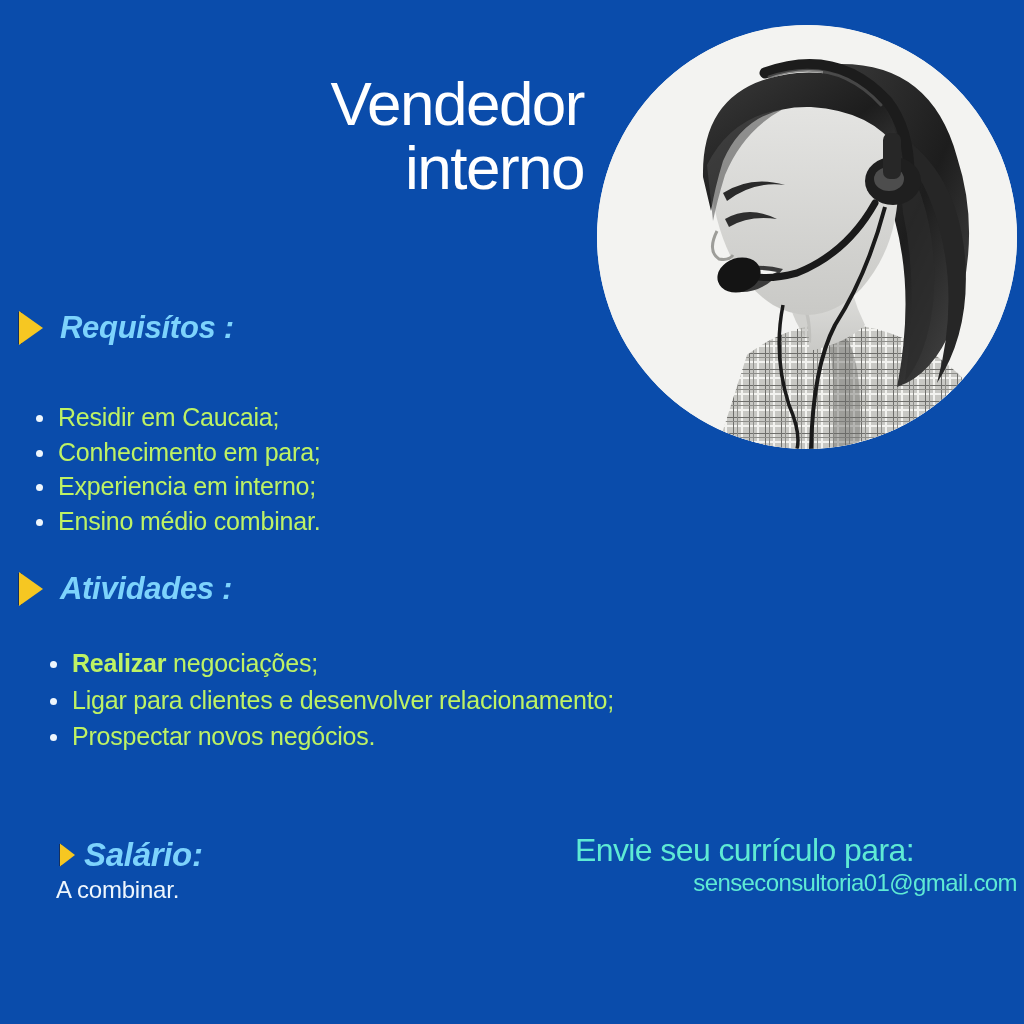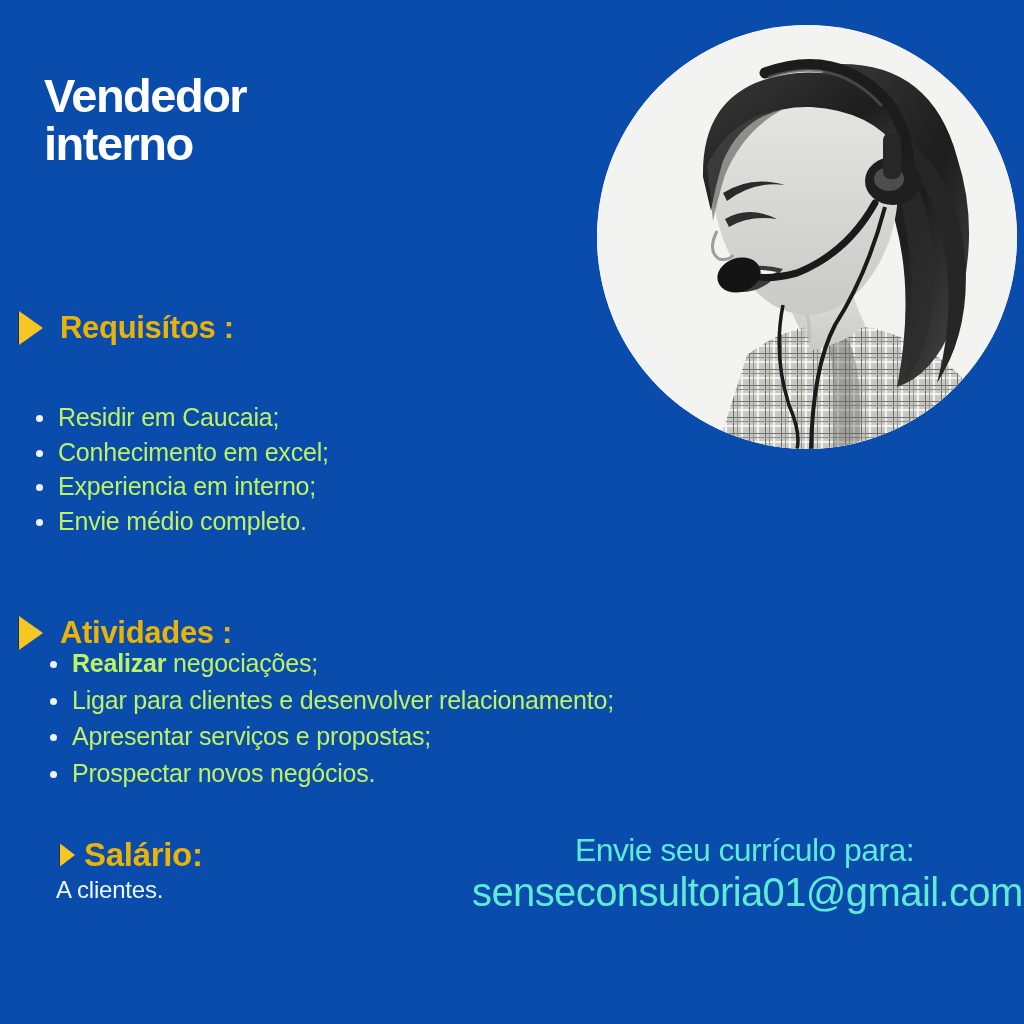--- a/index.html
+++ b/index.html
@@ -27,46 +27,48 @@
     background:#f2f2f0;
   }
   .photo-svg { display:block; width:100%; height:100%; }
 
   
   .title {
     position:absolute;
     left:44px; top:72px;
     width:540px;
     color:#ffffff;
-    font-size:47px;
-    font-weight:bold;
+    font-size:62px;
+    font-weight:normal;
     line-height:1.03;
     letter-spacing:-1.5px;
+    text-align:right;
   }
   .title .line { display:block; }
 
   
   .section-head {
     position:absolute;
     display:flex;
     align-items:center;
     gap:14px;
   }
   .arrow-ico { display:block; flex:0 0 auto; }
   .section-head .label {
-    color:#eab308;
+    color:#7dd3fc;
     font-weight:bold;
     letter-spacing:-0.3px;
     white-space:pre;
+    font-style:italic;
   }
 
   #head-requisitos { left:16px; top:309px; }
   #head-requisitos .label { font-size:31px; }
 
-  #head-atividades { left:16px; top:570px;margin-top:44px; }
+  #head-atividades { left:16px; top:570px; }
   #head-atividades .label { font-size:31px; }
 
   #head-salario {
     left:58px; top:836px;
     gap:7px;
   }
   #head-salario .label { font-size:33px; }
 
   
   .bullets {
@@ -110,21 +112,21 @@
     position:absolute;
     left:472px; top:832px;
     width:545px;
     text-align:center;
     color:#5eead4;
     font-weight:normal;
     line-height:1.16;
     letter-spacing:-0.6px;
   }
   .cta .cta-line1 { display:block; font-size:32px; }
-  .cta .cta-line2 { display:block; font-size:40px;text-align:right; }
+  .cta .cta-line2 { display:block; font-size:24px;text-align:right; }
 </style>
 </head>
 <body>
 
 <div id="poster">
 
   <div class="photo-circle">
     <svg class="photo-svg" viewBox="0 0 420 424">
       <defs>
         <linearGradient id="hair" x1="0" y1="0" x2="1" y2="1">
@@ -207,48 +209,47 @@
   <div class="section-head" id="head-requisitos">
     <svg class="arrow-ico" width="30" height="38" viewBox="0 0 30 38">
       <path d="M2 3 L6 3 L6 35 L2 35 Z" fill="#16305e"></path>
       <path d="M3 2 L27 19 L3 36 Z" fill="#f6c722"></path>
     </svg>
     <span class="label">Requisítos :</span>
   </div>
 
   <ul class="bullets" id="list-requisitos">
     <li>Residir em Caucaia;</li>
-    <li>Conhecimento em excel;</li>
+    <li>Conhecimento em para;</li>
     <li>Experiencia em interno;</li>
-    <li>Envie médio completo.</li>
+    <li>Ensino médio combinar.</li>
   </ul>
 
   <div class="section-head" id="head-atividades">
     <svg class="arrow-ico" width="30" height="38" viewBox="0 0 30 38">
       <path d="M2 3 L6 3 L6 35 L2 35 Z" fill="#16305e"></path>
       <path d="M3 2 L27 19 L3 36 Z" fill="#f6c722"></path>
     </svg>
     <span class="label">Atividades :</span>
   </div>
 
   <ul class="bullets" id="list-atividades">
     <li><b>Realizar</b><span> negociações;</span></li>
     <li><b></b><span>Ligar para clientes e desenvolver relacionamento;</span></li>
-    <li><b></b><span>Apresentar serviços  e propostas;</span></li>
     <li><b></b><span>Prospectar novos negócios.</span></li>
   </ul>
 
   <div class="section-head" id="head-salario">
     <svg class="arrow-ico" width="19" height="26" viewBox="0 0 19 26">
       <path d="M1 2 L4 2 L4 24 L1 24 Z" fill="#16305e"></path>
       <path d="M2 1.5 L17 13 L2 24.5 Z" fill="#f6c722"></path>
     </svg>
     <span class="label">Salário:</span>
   </div>
 
-  <div class="salary-value">A clientes.</div>
+  <div class="salary-value">A combinar.</div>
 
   <div class="cta">
     <span class="cta-line1">Envie seu currículo para:</span>
     <span class="cta-line2">senseconsultoria01@gmail.com</span>
   </div>
 
 </div>
 
 </body></html>

